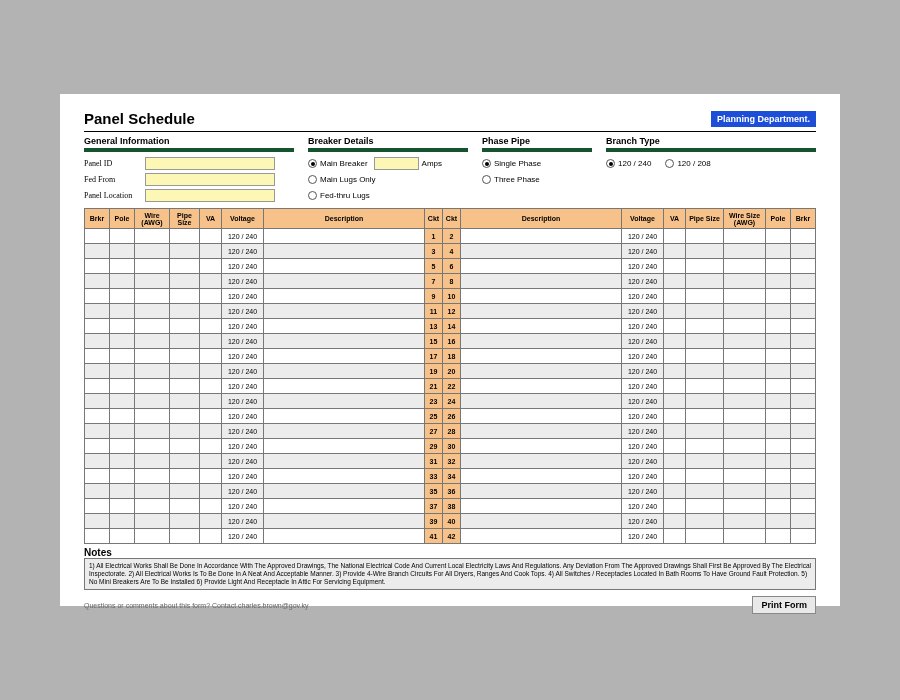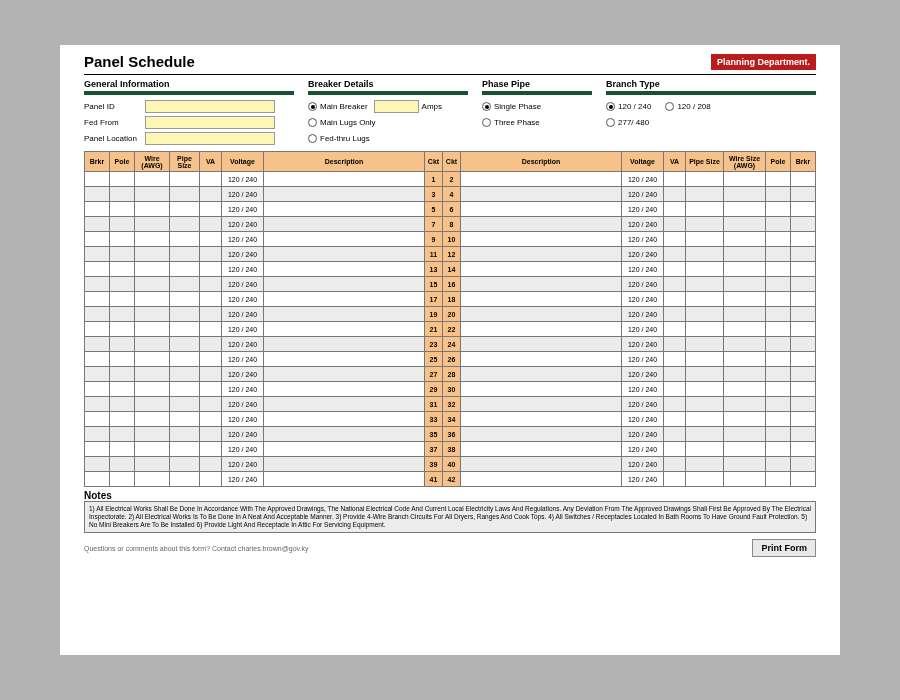--- a/index.html
+++ b/index.html
@@ -8,38 +8,38 @@
     width: 900px;
     height: 700px;
     font-family: Arial, Helvetica, sans-serif;
     display: flex;
     align-items: center;
     justify-content: center;
   }
   .page {
     background: #fff;
     width: 780px;
-    height: 610px;
-    padding: 8px 24px 10px 24px;
+    height: 512px;
+    padding: 16px 24px 10px 24px;
     position: relative;
   }
   .title-row {
     display: flex;
     justify-content: space-between;
     align-items: center;
     border-bottom: 1.5px solid #000;
     padding-bottom: 4px;
     margin-bottom: 4px;
   }
   .title {
     font-size: 15px;
     font-weight: bold;
   }
   .dept-badge {
-    background: #b91c1c;
+    background: #1d4ed8;
     color: #fff;
     font-weight: bold;
     font-size: 9px;
     padding: 3px 6px;
   }
   .sections {
     display: flex;
     gap: 14px;
     margin-bottom: 6px;
   }
@@ -54,21 +54,21 @@
     border-bottom: 4px solid #14532d;
     padding-bottom: 2px;
     margin-bottom: 2px;
   }
   .field-row {
     display: flex;
     align-items: center;
     gap: 5px;
     font-size: 8px;
   }
-  .label { width: 56px; font-size: 8px; }
+  .label { width: 56px; font-size: 8px; font-family: Liberation Serif, serif; }
   .tinput {
     height: 13px;
     border: 1px solid #999;
     background: #fdf7b6;
     font-size: 8px;
     padding: 0 2px;
   }
   .radio-row {
     display: flex;
     align-items: center;
@@ -203,24 +203,20 @@
       <div class="section-title">Branch Type</div>
       <div style="display:flex;gap:14px">
         <div class="radio-row">
           <span class="radio checked"></span>
           <span>120 / 240</span>
         </div>
         <div class="radio-row">
           <span class="radio"></span>
           <span>120 / 208</span>
         </div>
-      </div>
-      <div class="radio-row">
-        <span class="radio"></span>
-        <span>277/ 480</span>
       </div>
     </div>
 
   </div>
 
   <table class="sched">
     <colgroup>
       <col style="width:25px">
         <col style="width:25px">
         <col style="width:35px">

